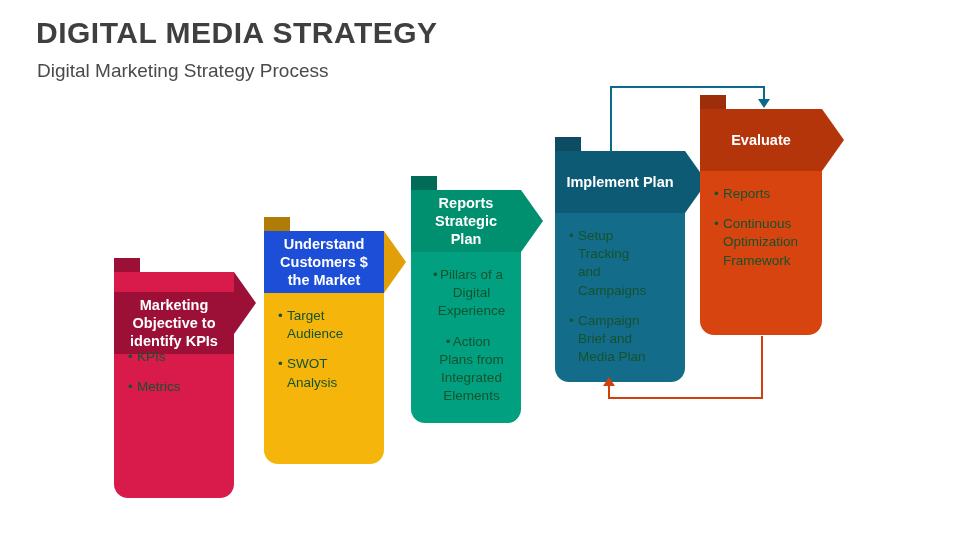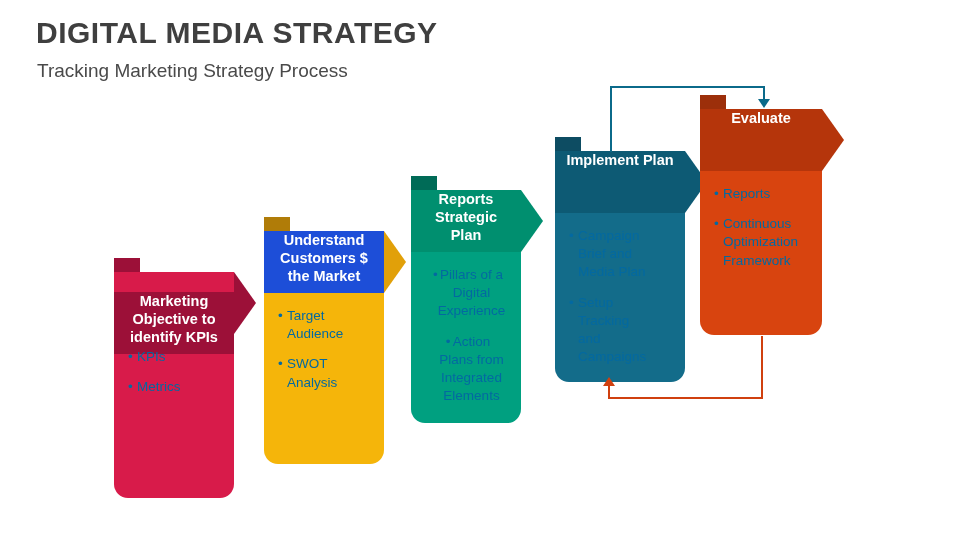--- a/index.html
+++ b/index.html
@@ -28,21 +28,21 @@
   .card{
     position:absolute;left:0;top:0;
     border-radius:0 0 14px 14px;
     box-sizing:border-box;
   }
 
   
   .head{
     position:absolute;left:0;top:0;
     box-sizing:border-box;
-    display:flex;justify-content:center;
+    display:flex;align-items:center;justify-content:center;
     text-align:center;
     color:#ffffff;font-weight:bold;font-size:14.5px;line-height:1.25;
     border-radius:0;
     padding:0 8px;
   }
   .head.round-top{border-radius:14px 14px 0 0;margin-top:20px;}
 
   
   .tab{
     position:absolute;
@@ -50,40 +50,40 @@
   }
 
   
   .point{
     position:absolute;
     width:0;height:0;
   }
 
   .bullets{
     position:absolute;left:0;top:0;right:0;
-    color:#0369a1;font-size:13.5px;line-height:1.35;
+    color:#14532d;font-size:13.5px;line-height:1.35;
     padding:0 12px;box-sizing:border-box;
   }
   .bullets li{margin:0 0 12px 0;}
   .bullets ul{margin:0;padding-left:11px;list-style:none;}
   .bullets li:before{content:"\2022";display:inline-block;width:9px;margin-left:-9px;}
 
   
   .conn{position:absolute;}
   .conn .hline,.conn .vline{position:absolute;background:#0b6a8a;}
   .conn.red .hline,.conn.red .vline{background:#d0400f;}
   .arrowhead{position:absolute;width:0;height:0;}
 </style>
 </head>
 <body>
 
 <div id="canvas">
 
   <div class="title">DIGITAL MEDIA STRATEGY</div>
-  <div class="subtitle">Tracking Marketing Strategy Process</div>
+  <div class="subtitle">Digital Marketing Strategy Process</div>
 
   <div class="stage" style="left:114px;top:258px;width:120px;height:240px;">
     <div class="tab" style="left:0;top:0;background:#9c1038;clip-path:polygon(0 0,100% 0,100% 100%,0 100%);width:26px;height:14px;"></div>
     <div class="card" style="left:0;top:14px;width:120px;height:226px;background:#d81b4a;"></div>
     <div class="head round-top" style="left:0;top:14px;width:120px;height:62px;background:#9c1038;border-radius:0;">
       <span>Marketing Objective to identify KPIs</span>
     </div>
     <div class="point" style="left:120px;top:14px;border-top:31px solid transparent;border-bottom:31px solid transparent;border-left:22px solid #9c1038;"></div>
     <div class="bullets" style="top:90px;">
       <ul>
@@ -125,22 +125,22 @@
 
   <div class="stage" style="left:555px;top:137px;width:108px;height:245px;">
     <div class="tab" style="left:0;top:0;background:#0d4c62;width:26px;height:14px;"></div>
     <div class="card" style="left:0;top:14px;width:130px;height:231px;background:#136c8a;"></div>
     <div class="head" style="left:0;top:14px;width:130px;height:62px;background:#0d5a74;">
       <span>Implement Plan</span>
     </div>
     <div class="point" style="left:130px;top:14px;border-top:31px solid transparent;border-bottom:31px solid transparent;border-left:22px solid #0d5a74;"></div>
     <div class="bullets" style="top:90px;">
       <ul>
+        <li>Setup Tracking and Campaigns</li>
         <li>Campaign Brief and Media Plan</li>
-        <li>Setup Tracking and Campaigns</li>
       </ul>
     </div>
   </div>
 
   <div class="stage" style="left:700px;top:95px;width:122px;height:240px;">
     <div class="tab" style="left:0;top:0;background:#9c2f0a;width:26px;height:14px;"></div>
     <div class="card" style="left:0;top:14px;width:122px;height:226px;background:#d8440f;"></div>
     <div class="head" style="left:0;top:14px;width:122px;height:62px;background:#b5350b;">
       <span>Evaluate</span>
     </div>

